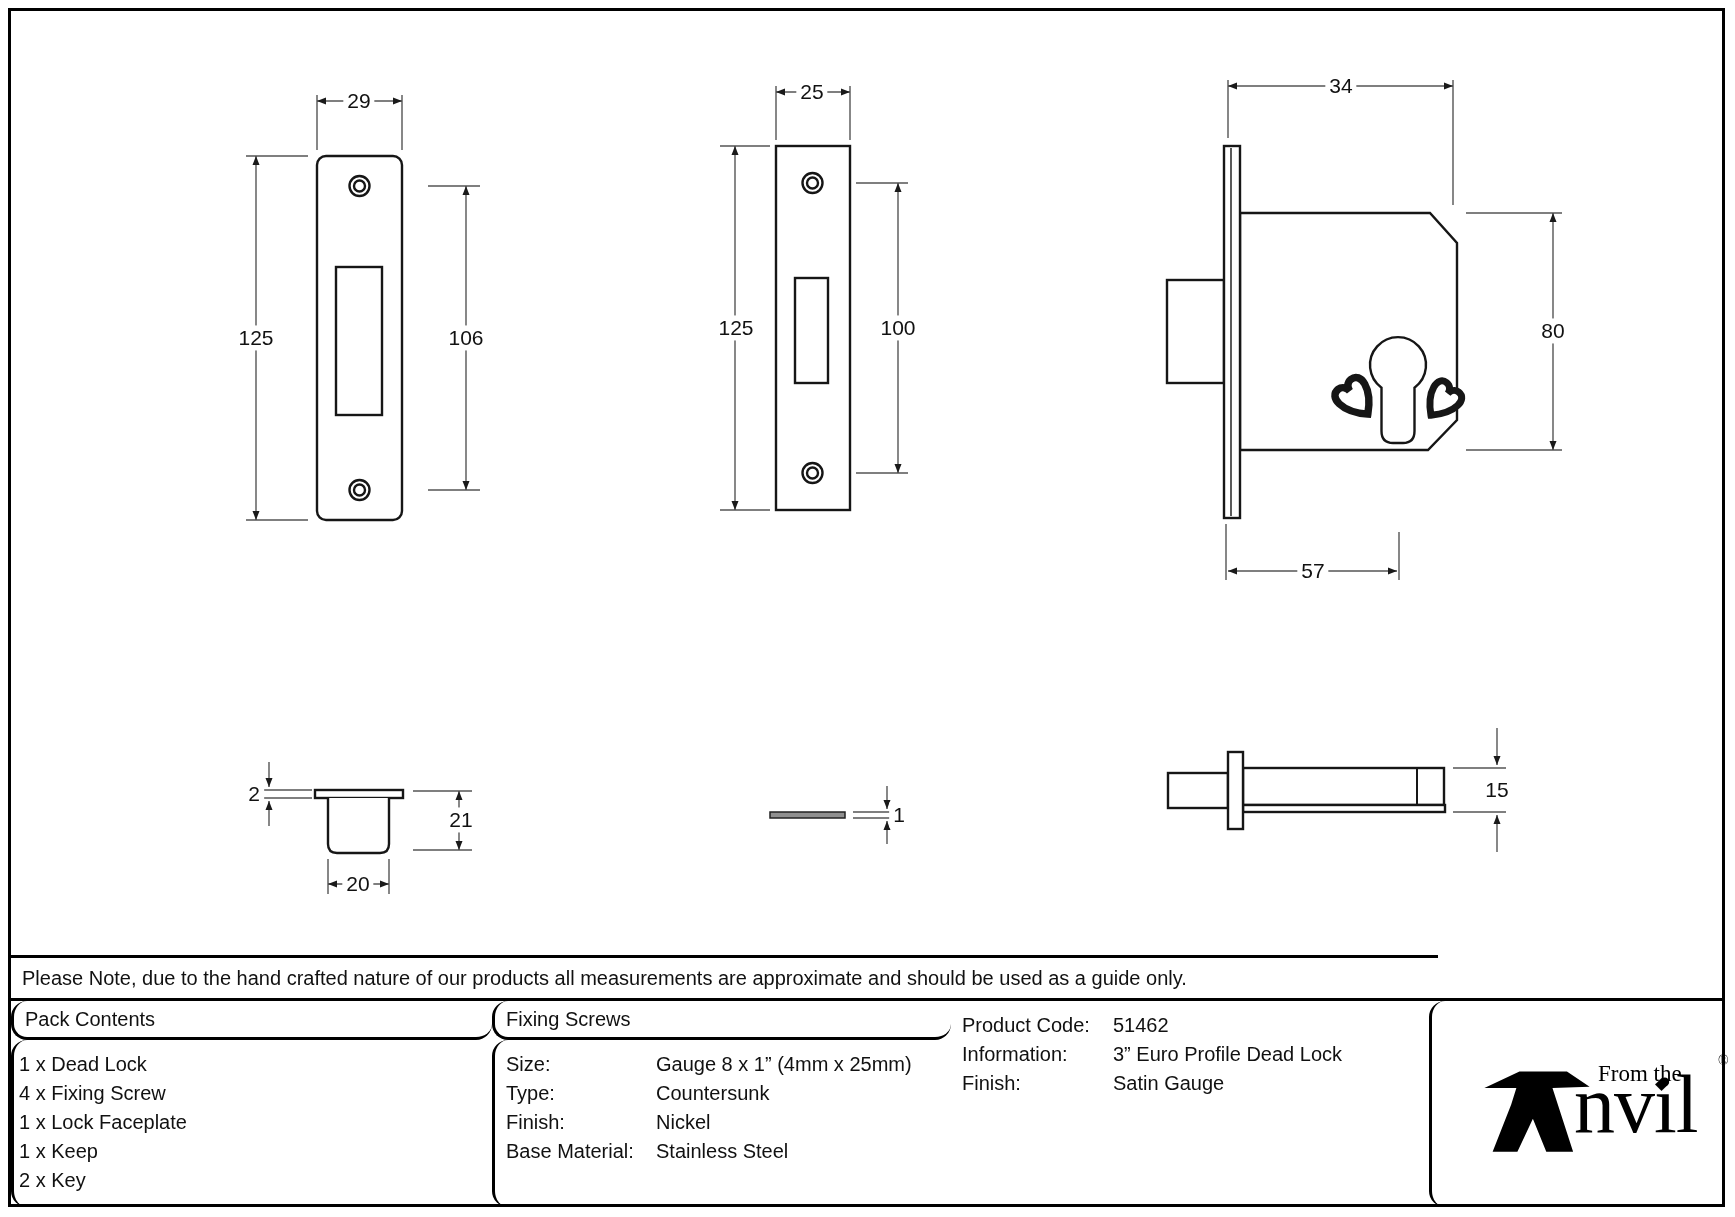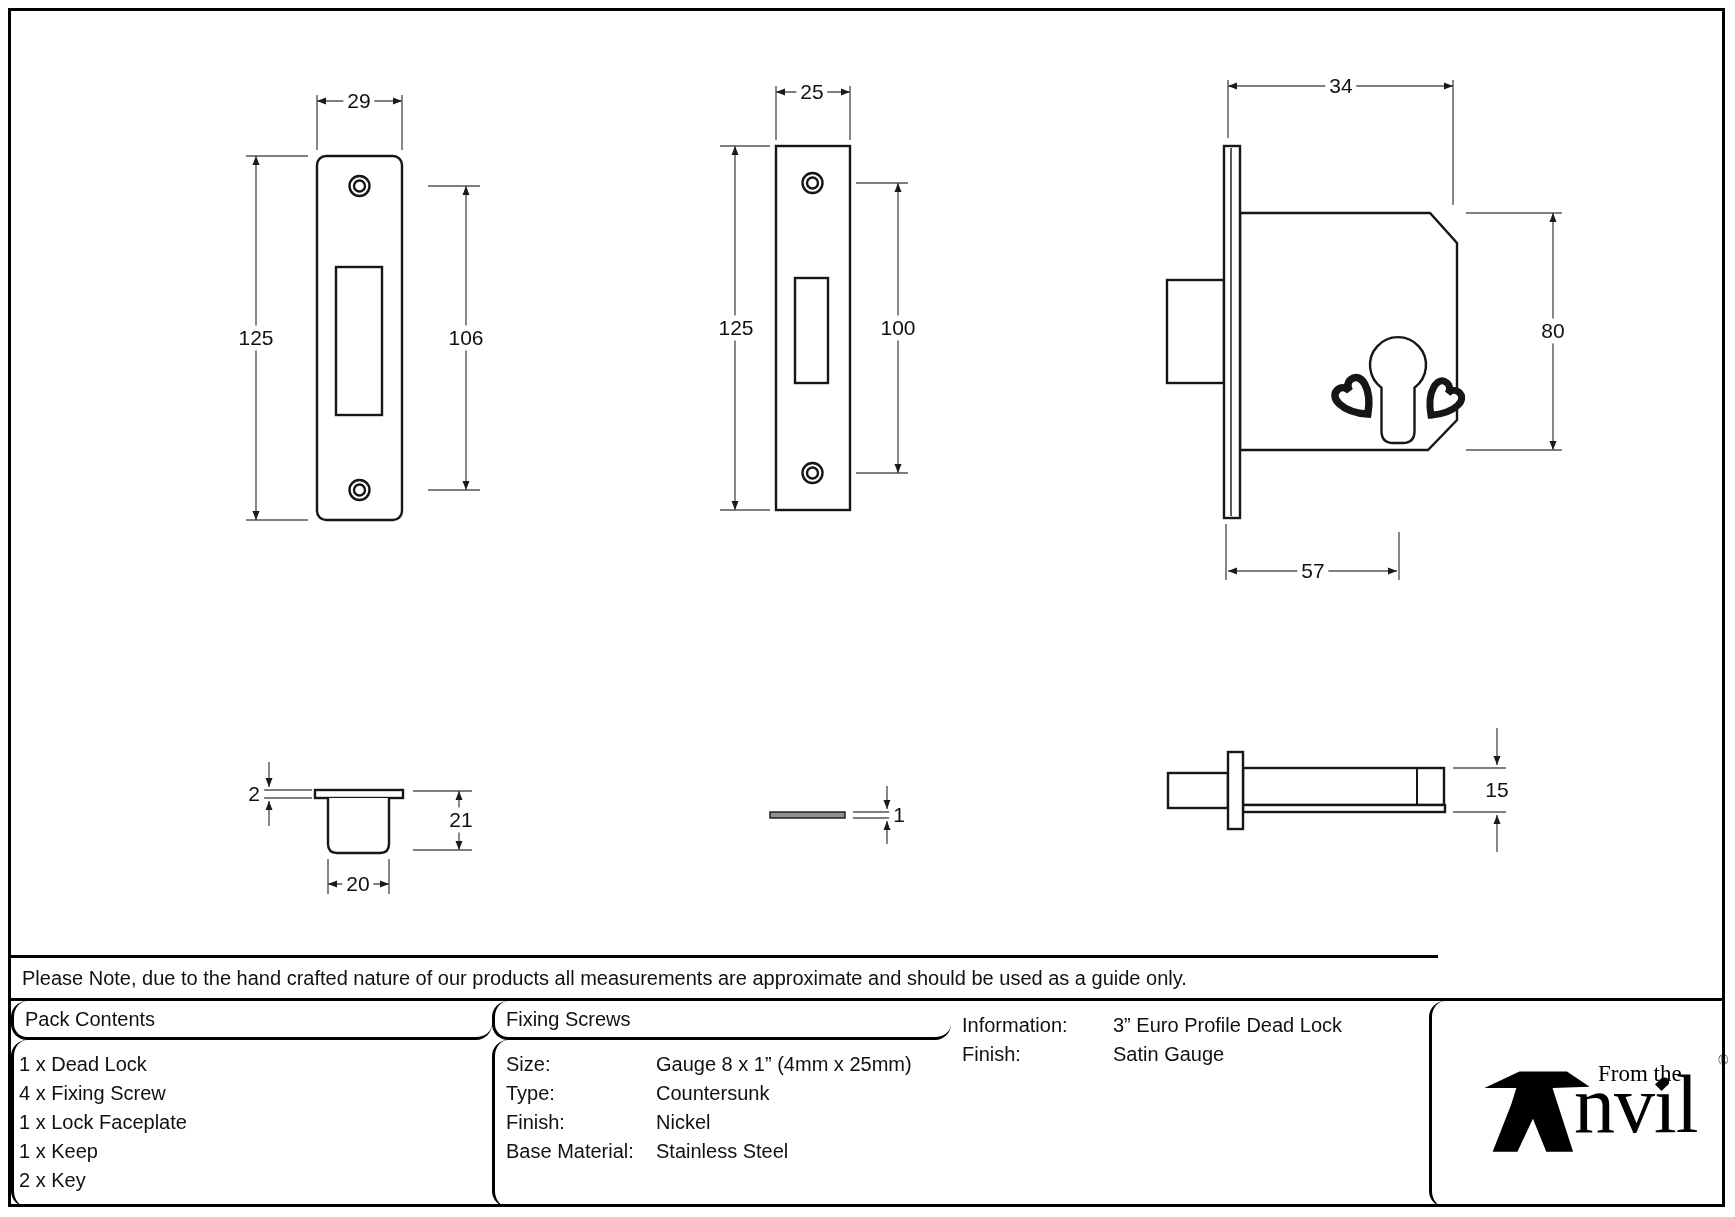--- a/index.html
+++ b/index.html
@@ -160,20 +160,24 @@
       </svg>
       <span class="logo-tail">nvil</span>
       <span class="logo-tagline">From the</span>
       <span class="logo-dot">◆</span>
       <span class="logo-reg">®</span>
     </div>
   </div>
 
   <div class="cell body-cell c1b">
     <div class="kv">
+      <span class="k">Product Code:</span>
+      <span class="v">51462</span>
+    </div>
+    <div class="kv">
       <span class="k">Information:</span>
       <span class="v">3” Euro Profile Dead Lock</span>
     </div>
     <div class="kv">
       <span class="k">Finish:</span>
       <span class="v">Satin Gauge</span>
     </div>
   </div>
 
   <div class="cell body-cell c2b bleft">

